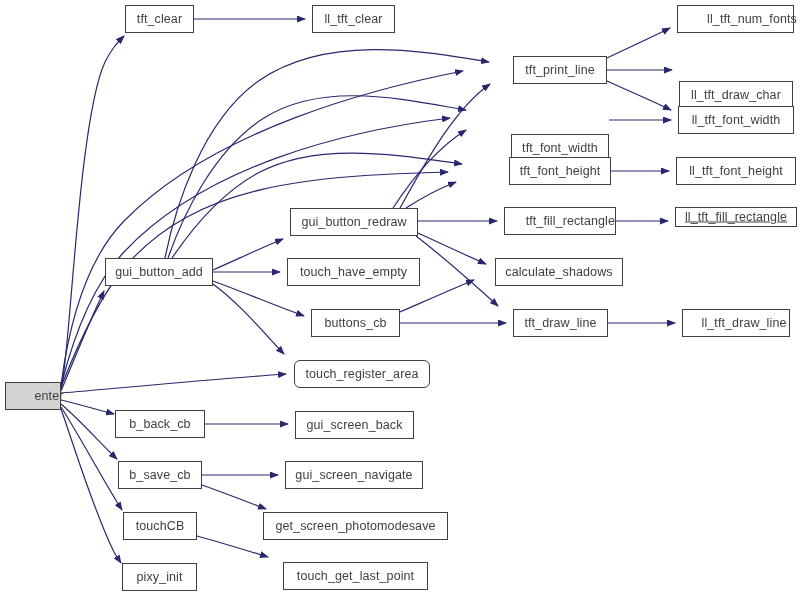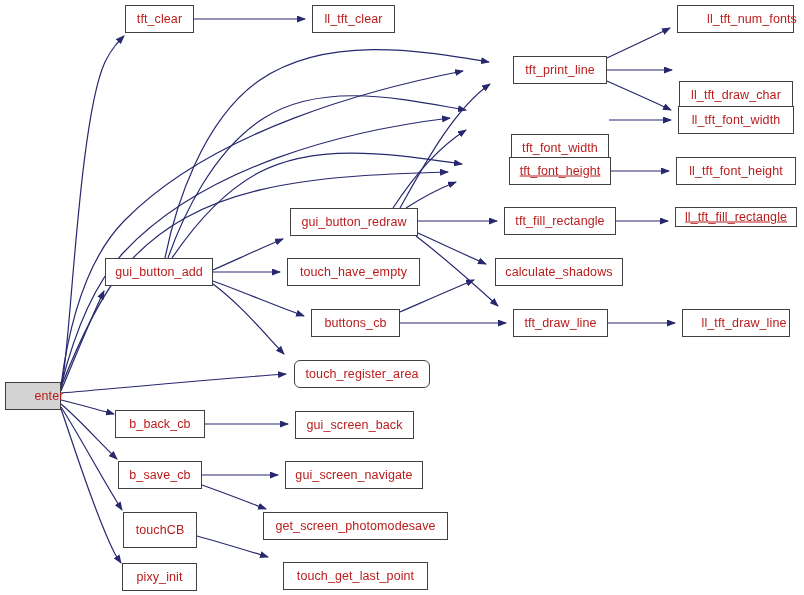--- a/index.html
+++ b/index.html
@@ -21,21 +21,21 @@
     top: 0;
     width: 804px;
     height: 595px;
     pointer-events: none;
   }
   .node {
     position: absolute;
     box-sizing: border-box;
     border: 1px solid #404040;
     background: #ffffff;
-    color: #b91c1c;
+    color: #404040;
     font-size: 12.5px;
     line-height: 1;
     display: flex;
     align-items: center;
     justify-content: center;
     white-space: nowrap;
     letter-spacing: 0.1px;
   }
   .node.root {
     background: #d3d3d3;
@@ -129,42 +129,42 @@
       </div>
       <div class="node" style="left: 295px; top: 411px; width: 119px; height: 28px;">
         <span class="lbl">gui_screen_back</span>
       </div>
       <div class="node" style="left: 118px; top: 461px; width: 84px; height: 28px;">
         <span class="lbl">b_save_cb</span>
       </div>
       <div class="node" style="left: 285px; top: 461px; width: 138px; height: 28px;">
         <span class="lbl">gui_screen_navigate</span>
       </div>
-      <div class="node" style="left: 123px; top: 512px; width: 74px; height: 36px; justify-content: center;">
+      <div class="node" style="left: 123px; top: 512px; width: 74px; height: 28px; justify-content: center;">
         <span class="lbl">touchCB</span>
       </div>
       <div class="node" style="left: 263px; top: 512px; width: 185px; height: 28px;">
         <span class="lbl">get_screen_photomodesave</span>
       </div>
       <div class="node" style="left: 122px; top: 563px; width: 75px; height: 28px;">
         <span class="lbl">pixy_init</span>
       </div>
       <div class="node" style="left: 283px; top: 562px; width: 145px; height: 28px;">
         <span class="lbl">touch_get_last_point</span>
       </div>
       <div class="node" style="left: 513px; top: 56px; width: 94px; height: 28px;">
         <span class="lbl">tft_print_line</span>
       </div>
       <div class="node" style="left: 511px; top: 106px; width: 98px; height: 28px; margin-top: 28px;">
         <span class="lbl">tft_font_width</span>
       </div>
-      <div class="node" style="left: 509px; top: 157px; width: 102px; height: 28px; text-decoration: underline;">
+      <div class="node" style="left: 509px; top: 157px; width: 102px; height: 28px;">
         <span class="lbl">tft_font_height</span>
       </div>
-      <div class="node" style="left: 504px; top: 207px; width: 112px; height: 28px;">
+      <div class="node" style="left: 504px; top: 207px; width: 112px; height: 28px; justify-content: flex-end;">
         <span class="lbl">tft_fill_rectangle</span>
       </div>
       <div class="node" style="left: 495px; top: 258px; width: 128px; height: 28px;">
         <span class="lbl">calculate_shadows</span>
       </div>
       <div class="node" style="left: 513px; top: 309px; width: 95px; height: 28px;">
         <span class="lbl">tft_draw_line</span>
       </div>
       <div class="node" style="left: 677px; top: 5px; width: 117px; height: 28px; padding-left: 33px;">
         <span class="lbl">ll_tft_num_fonts</span>

